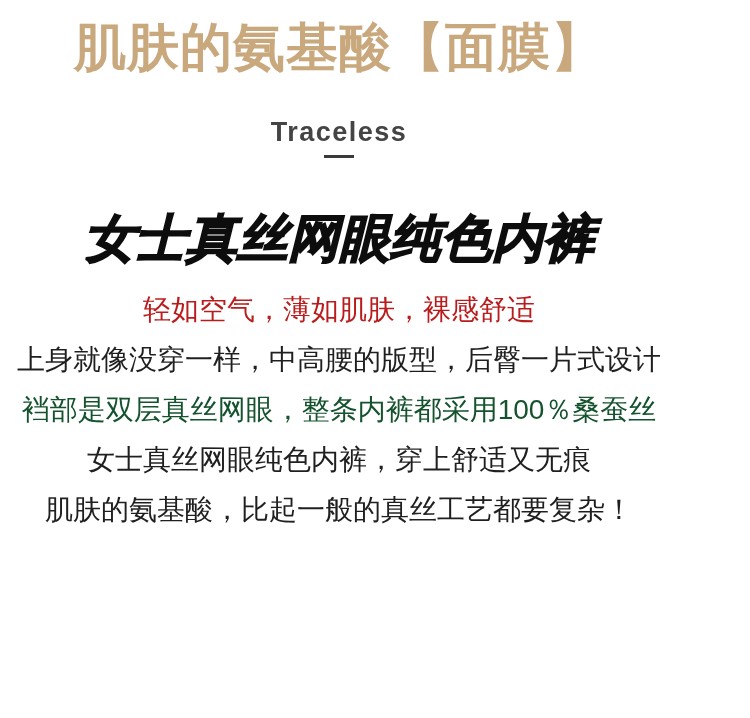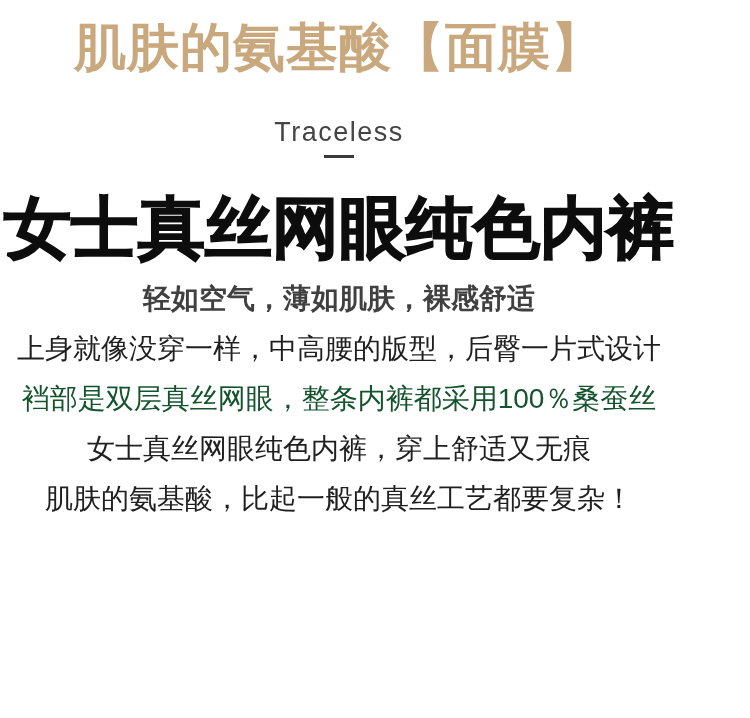--- a/index.html
+++ b/index.html
@@ -24,34 +24,35 @@
     line-height: 82px;
     font-weight: bold;
     letter-spacing: 1px;
     white-space: nowrap;
   }
   .brand-label {
     margin-top: 28px;
     font-size: 27px;
     line-height: 32px;
     letter-spacing: 1.5px;
-    font-weight: 400;
+    font-weight: 700;
   }
   .brand-underline {
     width: 30px;
     height: 3px;
     margin: 7px auto 0 auto;
   }
   .product-title {
-    margin-top: 39px;
-    font-size: 67px;
+    margin-top: 50px;
+    font-size: 51px;
     line-height: 62px;
     font-weight: 900;
     letter-spacing: 0px;
     white-space: nowrap;
+    font-style: italic;
     
     -webkit-text-stroke: 1.5px currentColor;
   }
   .description {
     margin-top: 15px;
   }
   .description-line {
     font-size: 28px;
     line-height: 50px;
     font-weight: 400;
@@ -66,20 +67,20 @@
   <div class="banner">
     <div class="banner-line" style="color: rgb(200, 168, 124);">肌肤的氨基酸【面膜】</div>
   </div>
 
   <div class="brand-label" style="color: rgb(68, 68, 68);">Traceless</div>
   <div class="brand-underline" style="background: rgb(58, 58, 58);"></div>
 
   <div class="product-title" style="color: rgb(13, 13, 13);">女士真丝网眼纯色内裤</div>
 
   <div class="description">
-    <div class="description-line" style="color: #404040; font-weight: bold;">轻如空气，薄如肌肤，裸感舒适</div>
+    <div class="description-line" style="color: #b91c1c;">轻如空气，薄如肌肤，裸感舒适</div>
     <div class="description-line" style="color: rgb(31, 31, 31);">上身就像没穿一样，中高腰的版型，后臀一片式设计</div>
     <div class="description-line" style="color: #14532d;">裆部是双层真丝网眼，整条内裤都采用100％桑蚕丝</div>
     <div class="description-line" style="color: rgb(31, 31, 31);">女士真丝网眼纯色内裤，穿上舒适又无痕</div>
     <div class="description-line" style="color: rgb(31, 31, 31);">肌肤的氨基酸，比起一般的真丝工艺都要复杂！</div>
   </div>
 
 </div>
 
 </body></html>

